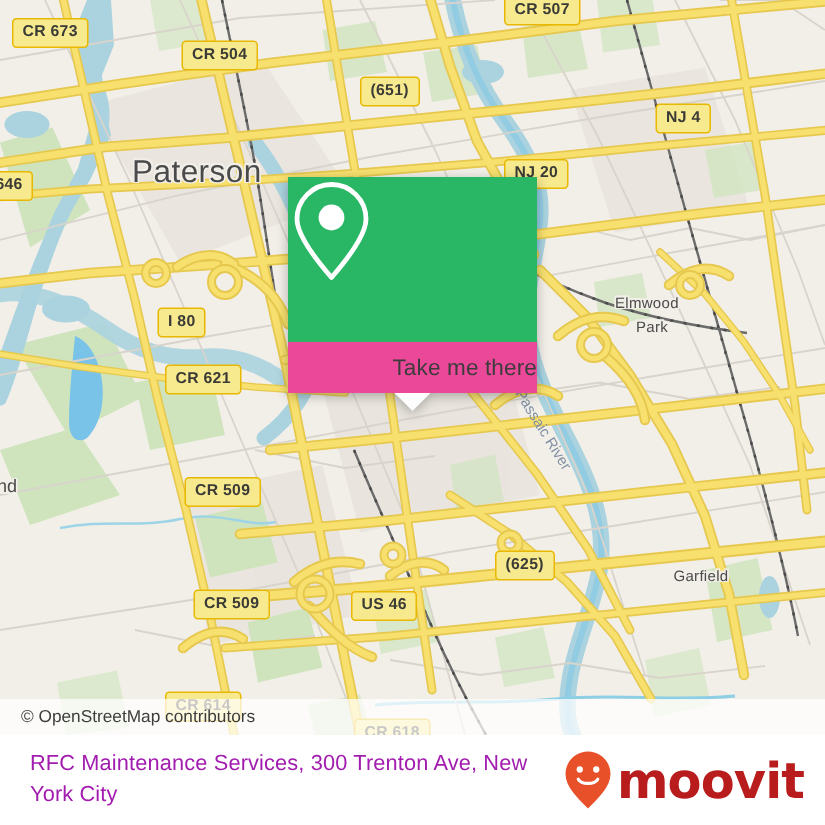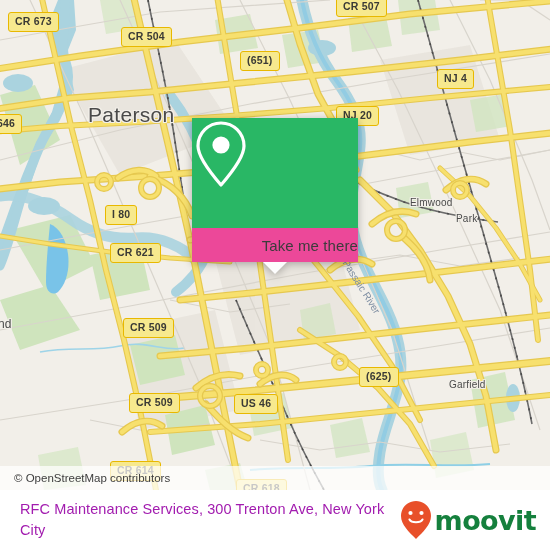--- a/index.html
+++ b/index.html
@@ -93,21 +93,21 @@
     background:#ffffff;display:flex;align-items:center;
     box-sizing:border-box;padding:0 14px 0 20px;overflow:hidden;
   }
   .footer-text{
     flex:1;font-size:14.5px;color:#a21caf;line-height:1.45;
     letter-spacing:.1px;padding-right:10px;
     font-family:"Liberation Sans","DejaVu Sans",sans-serif;
   }
   .brand{display:flex;align-items:center;gap:2px;flex-shrink:0;}
   .brand-word{
-    font-size:27px;font-weight:bold;color:#15803d;letter-spacing:-.6px;
+    font-size:33px;font-weight:bold;color:#b91c1c;letter-spacing:-.6px;
     font-family:"DejaVu Sans","Liberation Sans",sans-serif;
     line-height:1;
   }
 </style>
 </head>
 <body>
 
 <div id="app">
 
   <div class="map">
@@ -304,37 +304,37 @@
           <circle cx="340" cy="362" r="6"></circle>
           <circle cx="460" cy="190" r="7"></circle>
           <circle cx="104" cy="182" r="7"></circle>
         </g>
 
       </g>
     </svg>
 
     <div class="place big" style="left:88px;top:103px;">Paterson</div>
     <div class="place mid" style="left:410px;top:197px;">Elmwood</div>
-    <div class="place mid" style="left:424px;top:213px;margin-left:32px;">Park</div>
+    <div class="place mid" style="left:424px;top:213px;">Park</div>
     <div class="place mid" style="left:449px;top:379px;">Garfield</div>
     <div class="place small" style="left:-2px;top:317px;">nd</div>
 
     <div class="river-label" style="left:350px;top:258px;transform:rotate(58deg);transform-origin:0 0;">Passaic River</div>
 
     <div class="shield" style="left:8px;top:12px;">CR 673</div>
     <div class="shield" style="left:121px;top:27px;">CR 504</div>
     <div class="shield" style="left:336px;top:-3px;">CR 507</div>
     <div class="shield" style="left:240px;top:51px;">(651)</div>
     <div class="shield" style="left:437px;top:69px;">NJ 4</div>
     <div class="shield" style="left:336px;top:106px;">NJ 20</div>
     <div class="shield" style="left:-10px;top:114px;">646</div>
     <div class="shield" style="left:105px;top:174px;margin-top:31px;">I 80</div>
     <div class="shield" style="left:110px;top:243px;">CR 621</div>
     <div class="shield" style="left:123px;top:318px;">CR 509</div>
-    <div class="shield" style="left:330px;top:367px;margin-left:29px;">(625)</div>
+    <div class="shield" style="left:330px;top:367px;">(625)</div>
     <div class="shield" style="left:129px;top:393px;">CR 509</div>
     <div class="shield" style="left:234px;top:394px;">US 46</div>
     <div class="shield" style="left:110px;top:461px;">CR 614</div>
     <div class="shield" style="left:236px;top:479px;">CR 618</div>
 
     <div class="attrib">
       <span>© OpenStreetMap contributors</span>
     </div>
 
     <div class="popup">

